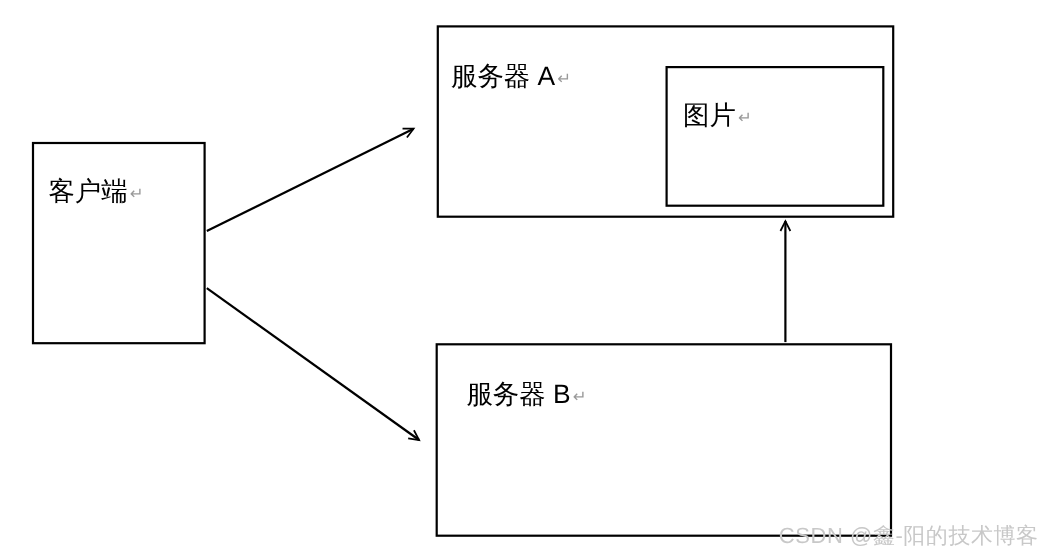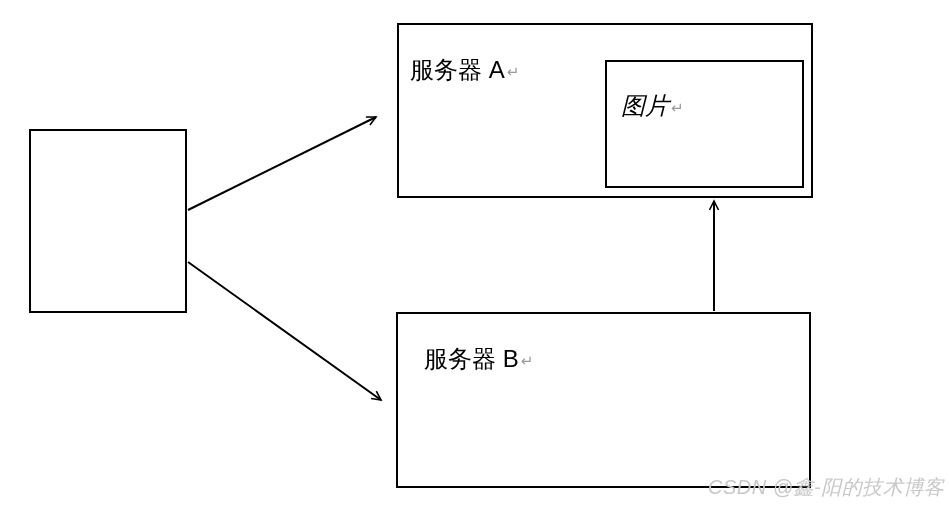--- a/index.html
+++ b/index.html
@@ -35,38 +35,37 @@
   .box-serverb { left: 396px; top: 312px; width: 415px; height: 176px; }
   .node-label {
     position: absolute;
     font-size: 24px;
     line-height: 26px;
     color: #000000;
     white-space: nowrap;
   }
   .lbl-client  { left: 44px;  top: 162px; }
   .lbl-servera { left: 410px; top: 57px;  }
-  .lbl-image   { left: 621px; top: 93px; font-style: italic;  }
+  .lbl-image   { left: 621px; top: 93px;  }
   .lbl-serverb { left: 410px; top: 346px; margin-left: 14px; }
   .return-mark {
     color: #9a9a9a;
     font-size: 15px;
     margin-left: 2px;
     vertical-align: 1px;
   }
   .watermark {
     position: absolute;
     left: 708px;
     top: 474px;
     font-size: 20px;
     color: #c8c8c8;
     white-space: nowrap;
     z-index: 5;
     letter-spacing: 0.5px;
-    font-style: italic;
   }
 </style>
 </head>
 <body>
 
 <div class="canvas">
 
   <svg class="arrows-layer" viewBox="0 0 949 505">
     <defs>
       <marker id="openArrow" markerWidth="14" markerHeight="14" refX="10" refY="5.5" orient="auto" markerUnits="userSpaceOnUse">
@@ -76,20 +75,23 @@
     <line x1="188" y1="210" x2="376" y2="117" stroke="#000000" stroke-width="2" marker-end="url(#openArrow)"></line>
     <line x1="188" y1="262" x2="381" y2="400" stroke="#000000" stroke-width="2" marker-end="url(#openArrow)"></line>
     <line x1="714" y1="311" x2="714" y2="201" stroke="#000000" stroke-width="2" marker-end="url(#openArrow)"></line>
   </svg>
 
   <div class="node-box box-client"></div>
   <div class="node-box box-servera"></div>
   <div class="node-box box-image"></div>
   <div class="node-box box-serverb"></div>
 
+  <div class="node-label lbl-client">
+    <span>客户端</span><span class="return-mark">↵</span>
+  </div>
   <div class="node-label lbl-servera">
     <span>服务器 A</span><span class="return-mark">↵</span>
   </div>
   <div class="node-label lbl-image">
     <span>图片</span><span class="return-mark">↵</span>
   </div>
   <div class="node-label lbl-serverb">
     <span>服务器 B</span><span class="return-mark">↵</span>
   </div>
 

